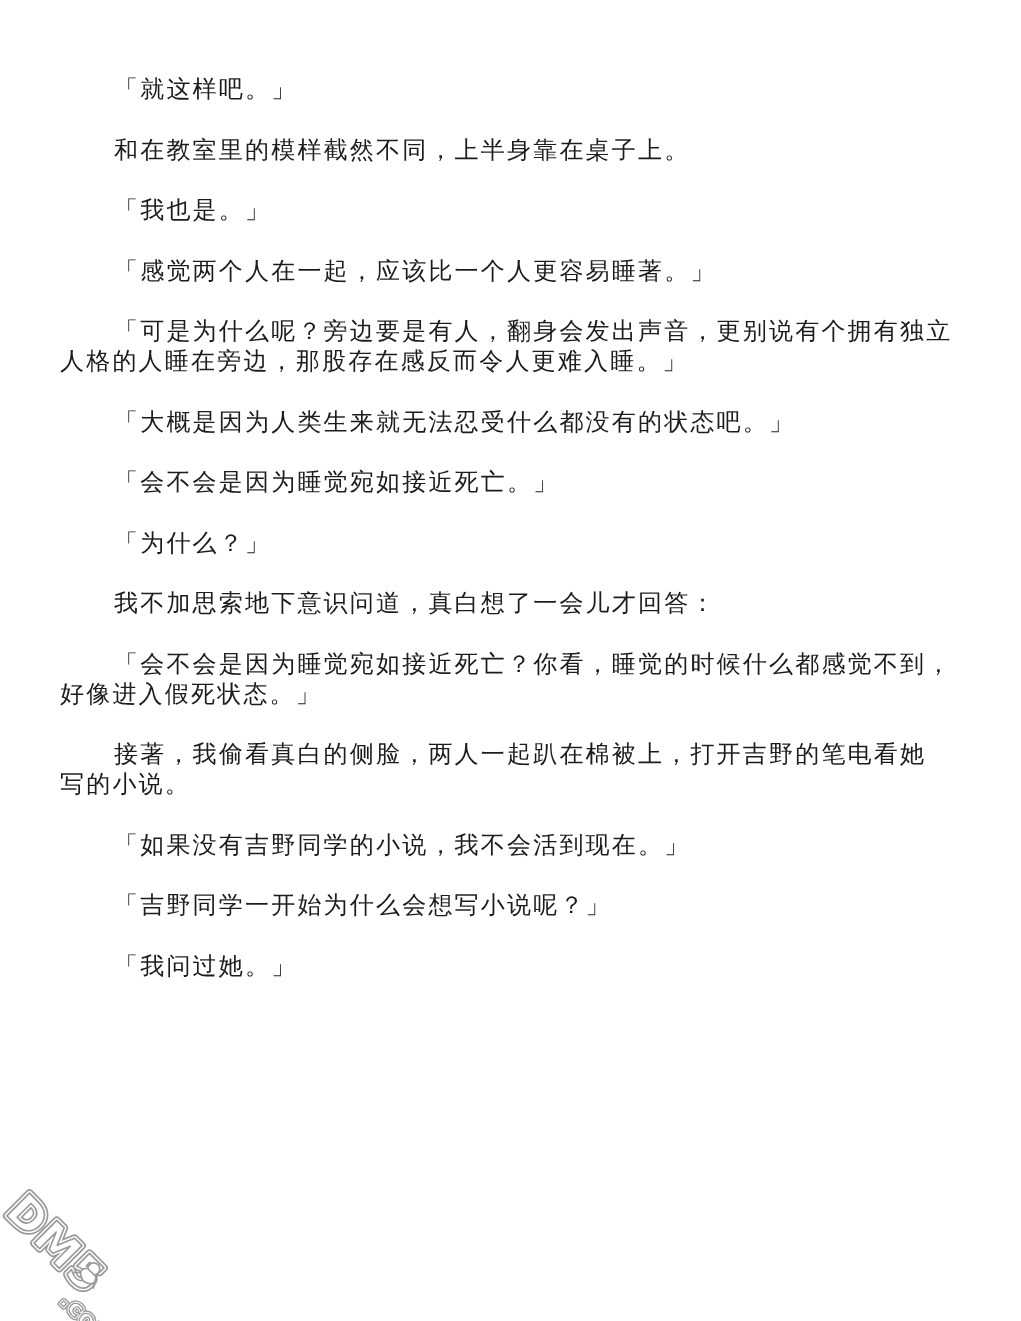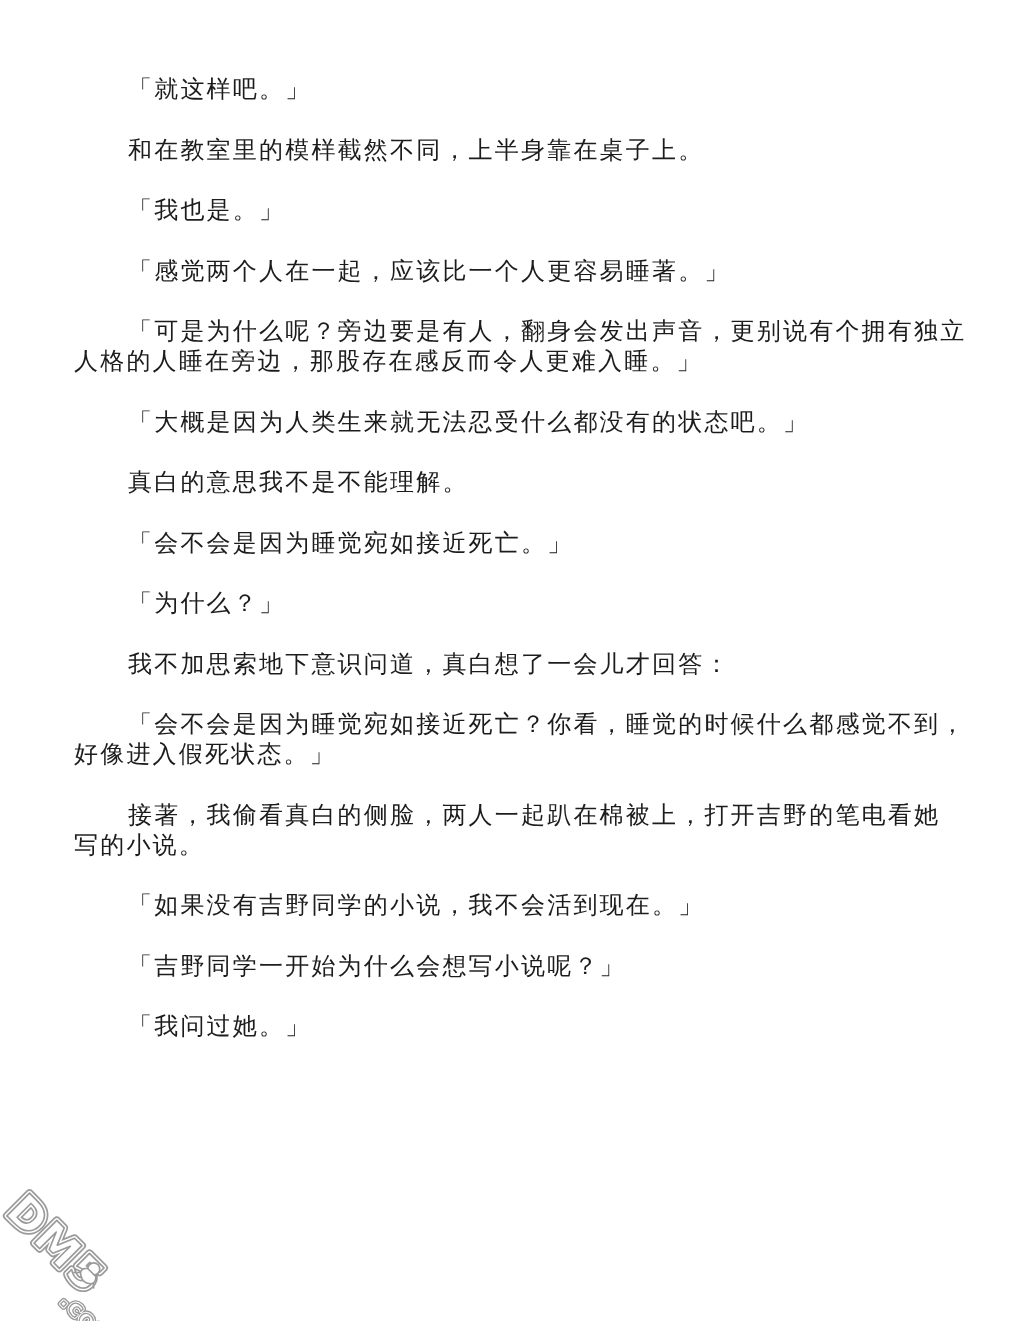--- a/index.html
+++ b/index.html
@@ -10,21 +10,21 @@
   #page {
     position: relative;
     width: 1021px;
     height: 1321px;
     background: #ffffff;
     overflow: hidden;
     font-family: "Liberation Serif", "DejaVu Serif", serif;
   }
   #text-column {
     position: absolute;
-    left: 74px;
+    left: 60px;
     top: 74px;
     width: 912px;
     font-size: 24px;
     line-height: 30px;
     letter-spacing: 2.2px;
     color: #1c1c1c;
   }
   #text-column p {
     margin: 0 0 30.5px 0;
     text-indent: 54px;
@@ -48,21 +48,20 @@
 
   <div id="text-column">
 
   <p>「就这样吧。」</p>
       <p>和在教室里的模样截然不同，上半身靠在桌子上。</p>
       <p>「我也是。」</p>
       <p>「感觉两个人在一起，应该比一个人更容易睡著。」</p>
       <p>「可是为什么呢？旁边要是有人，翻身会发出声音，更别说有个拥有独立
 人格的人睡在旁边，那股存在感反而令人更难入睡。」</p>
       <p>「大概是因为人类生来就无法忍受什么都没有的状态吧。」</p>
-      <p>真白的意思我不是不能理解。</p>
       <p>「会不会是因为睡觉宛如接近死亡。」</p>
       <p>「为什么？」</p>
       <p>我不加思索地下意识问道，真白想了一会儿才回答：</p>
       <p>「会不会是因为睡觉宛如接近死亡？你看，睡觉的时候什么都感觉不到，
 好像进入假死状态。」</p>
       <p>接著，我偷看真白的侧脸，两人一起趴在棉被上，打开吉野的笔电看她
 写的小说。</p>
       <p>「如果没有吉野同学的小说，我不会活到现在。」</p>
       <p>「吉野同学一开始为什么会想写小说呢？」</p>
       <p>「我问过她。」</p>

